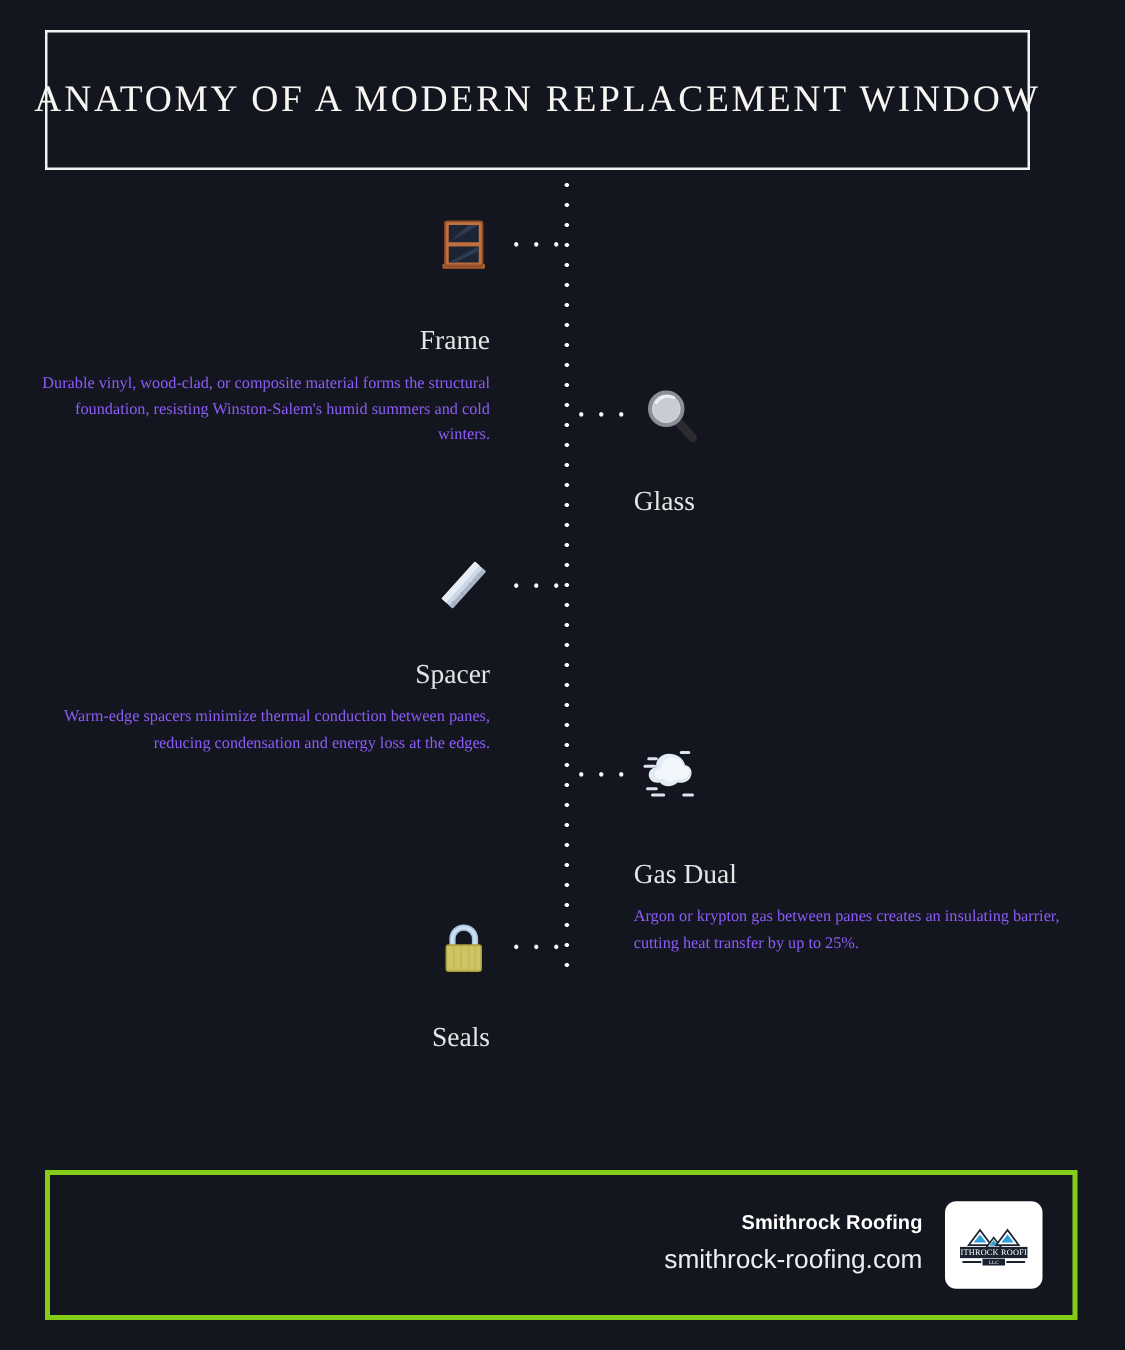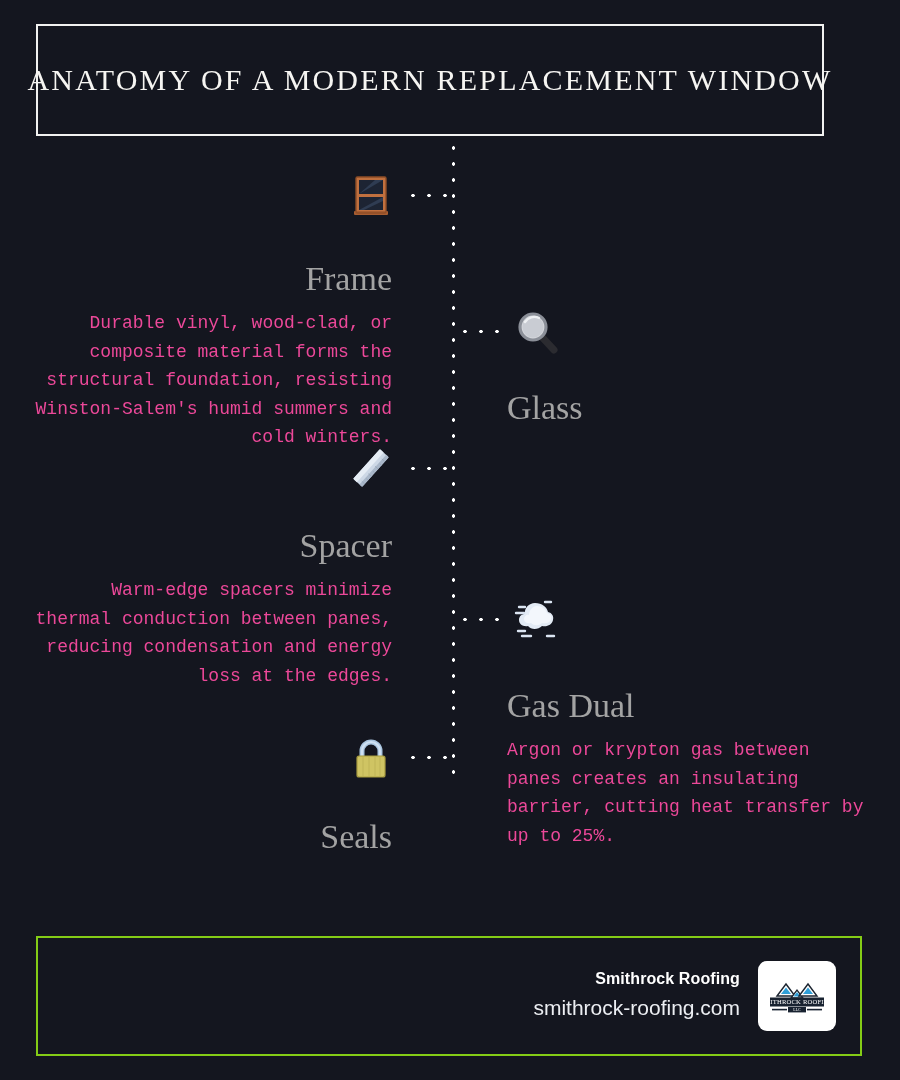--- a/index.html
+++ b/index.html
@@ -77,52 +77,52 @@
   }
   .side {
     position: absolute;
     width: 360px;
   }
   .side.left  { left: 32px;  text-align: right; }
   .side.right { left: 507px; text-align: left;  }
 
   .item-title {
     font-family: "Liberation Serif", serif;
-    font-size: 34px;
+    font-size: 22px;
     font-weight: 400;
-    color: #a3a3a3;
+    color: #e5e5e5;
     margin: 0 0 12px 0;
     line-height: 1.1;
   }
   .item-desc {
-    font-family: Liberation Mono, monospace;
-    font-size: 18px;
+    font-family: Liberation Serif, serif;
+    font-size: 13px;
     line-height: 1.58;
-    color: #ec4899;
+    color: #8b5cf6;
     margin: 0;
   }
 
   .icon-slot {
     position: absolute;
     width: 54px;
     height: 54px;
     display: flex;
     align-items: center;
     justify-content: center;
   }
   .icon-slot svg { display: block; }
 
   
   .footer-frame {
     position: absolute;
     left: 36px;
     top: 936px;
     width: 826px;
     height: 120px;
-    border: 2px solid #84cc16;
+    border: 4px solid #84cc16;
     box-sizing: border-box;
   }
   .footer-inner {
     position: absolute;
     right: 24px;
     top: 50%;
     transform: translateY(-50%);
     display: flex;
     align-items: center;
     gap: 18px;

